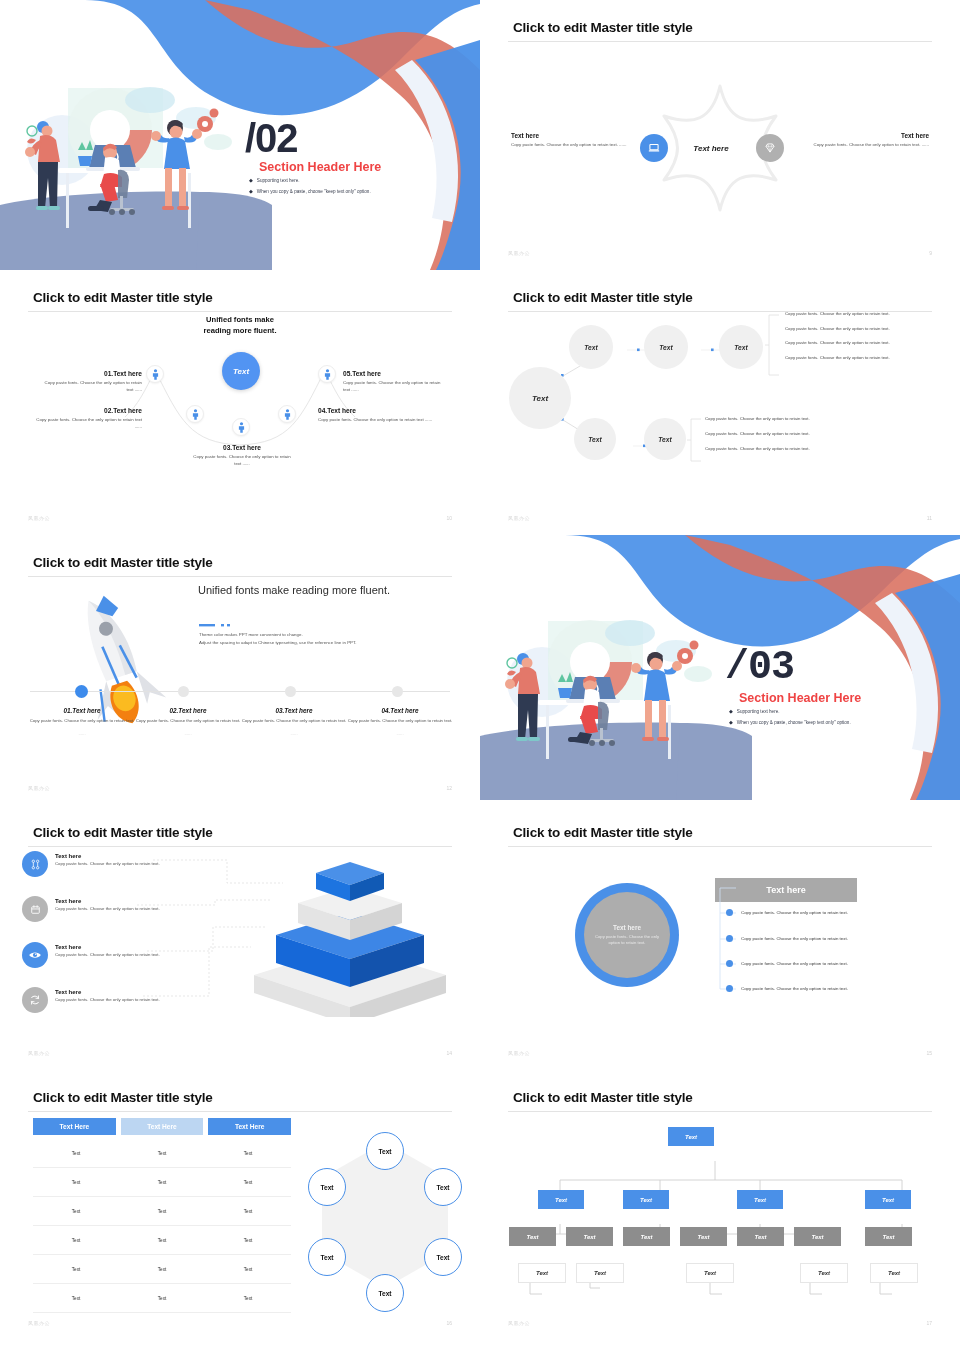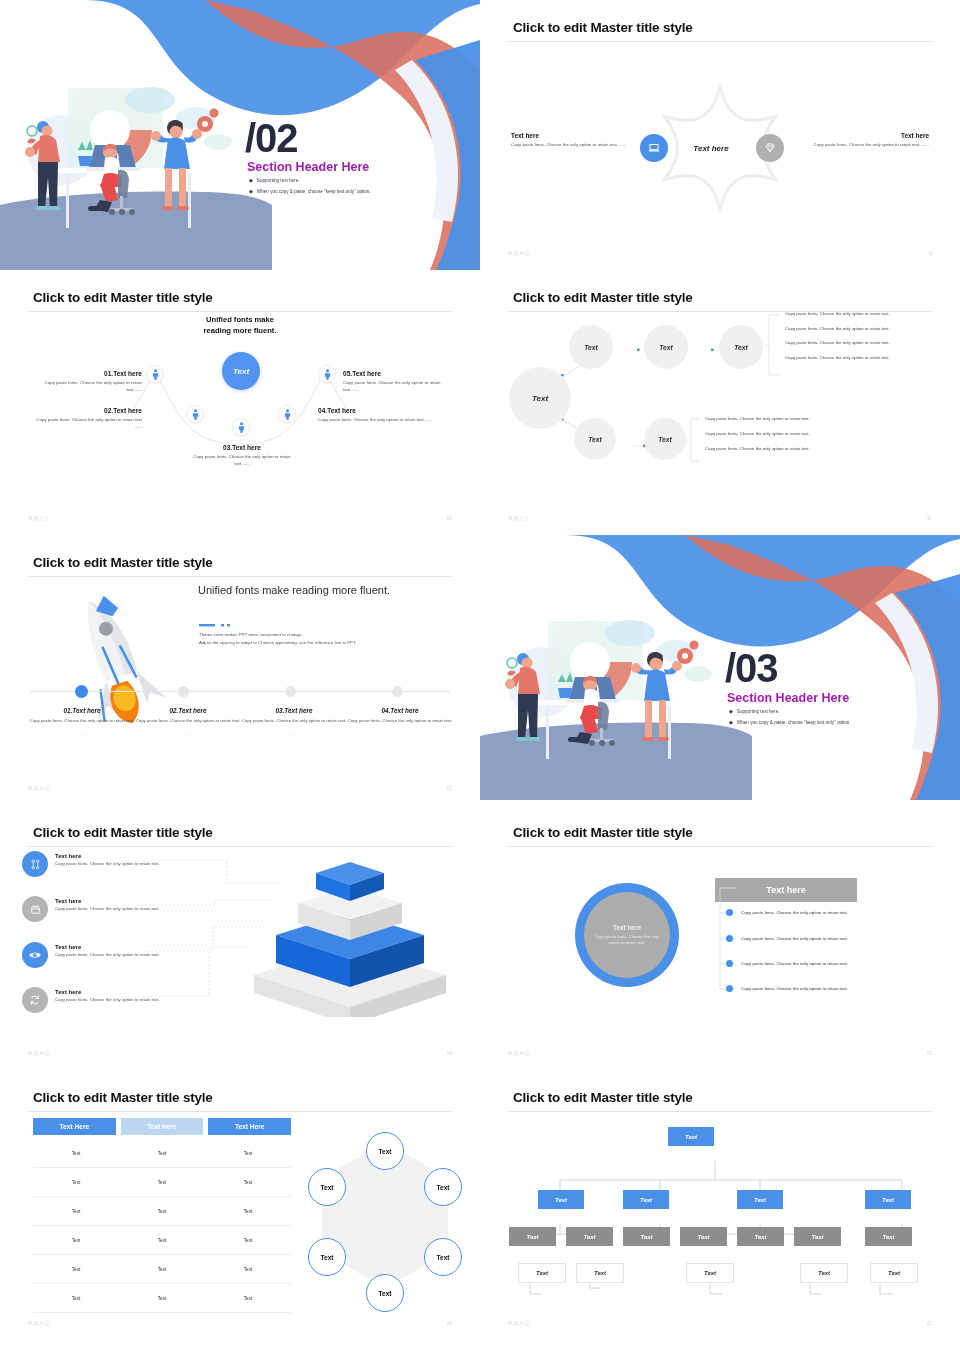--- a/index.html
+++ b/index.html
@@ -29,21 +29,21 @@
     position:absolute; right:28px; bottom:14px; font-size:5px; color:#d0d0d0;
   }
   
   .sec { background:#fff;text-align:center; }
   .sec .numb {
     position:absolute; font-family:"Liberation Sans", sans-serif;
     font-size:40px; font-weight:bold; color:#262b3d; letter-spacing:-1px;
     line-height:1;
   }
   .sec .sechead {
-    position:absolute; font-size:12.5px; font-weight:bold; color:#a21caf;
+    position:absolute; font-size:12.5px; font-weight:bold; color:#ef4444;margin-left:12px;
   }
   .sec .bullet {
     position:absolute; font-size:4.6px; color:#3c4252; white-space:nowrap;
   }
   .sec .bullet .dia { color:#2b3243; margin-right:4px; font-size:5px; }
   
   .side-h { font-size:6.4px; font-weight:bold; color:#111; }
   .side-p { font-size:4.4px; color:#555; line-height:1.5; margin-top:3px; }
   .circ-ico {
     width:28px; height:28px; border-radius:50%;
@@ -480,21 +480,21 @@
       <circle cx="156" cy="133" r="5" fill="#f0a58e"></circle>
       <rect x="165" y="165" width="7" height="39" fill="#f0a58e"></rect>
       <rect x="179" y="165" width="7" height="39" fill="#f0a58e"></rect>
       <rect x="162" y="202" width="12" height="4" rx="2" fill="#e3786a"></rect>
       <rect x="177" y="202" width="12" height="4" rx="2" fill="#e3786a"></rect>
       <circle cx="205" cy="121" r="8" fill="#e3786a"></circle>
       <circle cx="205" cy="121" r="3" fill="#fff"></circle>
       <circle cx="214" cy="110" r="4.5" fill="#e3786a"></circle>
       <ellipse cx="218" cy="139" rx="14" ry="8" fill="#ddf1ec" opacity=".7"></ellipse>
     </svg>
-    <div class="numb" style="left:245px; top:113px;">/03</div>
+    <div class="numb" style="left:245px; top:113px;font-family:Liberation Mono, monospace;">/03</div>
     <div class="sechead" style="left:247px; top:156px;">Section Header Here</div>
     <div class="bullet" style="left:249px; top:173px;">
       <span class="dia">◆</span><span>Supporting text here.</span>
     </div>
     <div class="bullet" style="left:249px; top:184px;">
       <span class="dia">◆</span><span>When you copy &amp; paste, choose "keep text only" option.</span>
     </div>
   </div>
 
   <div class="slide">

